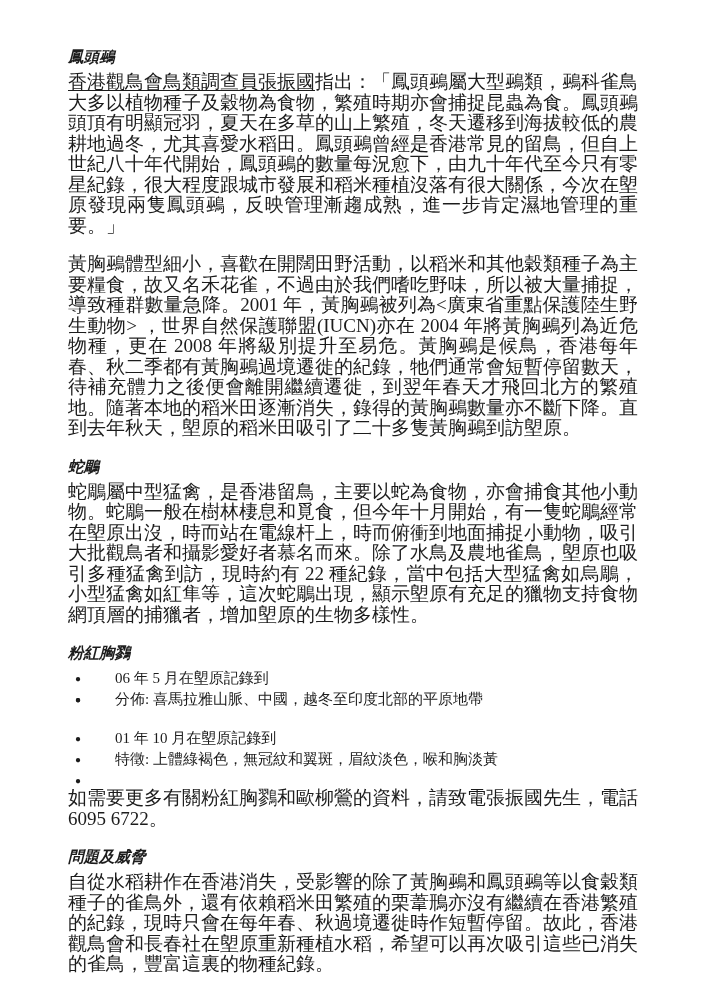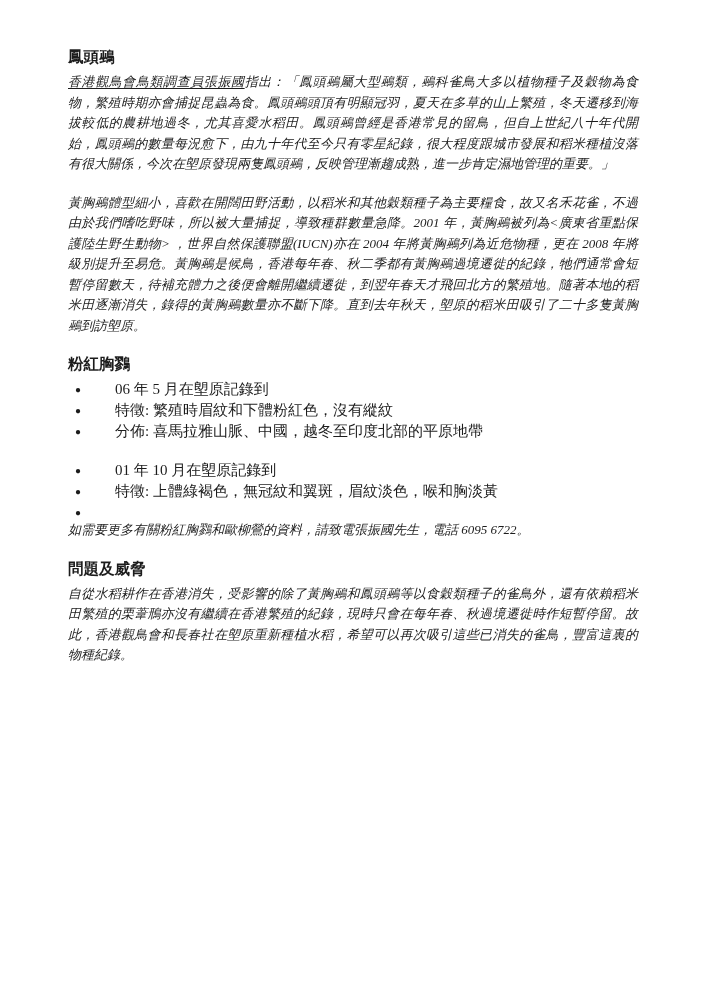--- a/index.html
+++ b/index.html
@@ -22,27 +22,27 @@
     background: #ffffff;
   }
   .section {
     margin: 0 0 18px 0;
   }
   .heading {
     font-size: 15.5px;
     font-weight: bold;
     line-height: 20px;
     margin: 0 0 5px 0;
+    font-style: italic;
   }
   .body-par {
-    font-size: 13px;
+    font-size: 19px;
     line-height: 20.5px;
     margin: 0;
     text-align: justify;
-    font-style: italic;
   }
   .underlined {
     text-decoration: underline;
     text-underline-offset: 2px;
   }
   ul.bullets {
     list-style: none;
     margin: 0;
     padding: 0;
   }
@@ -68,31 +68,34 @@
 
   <div class="section">
     <h2 class="heading">鳳頭鵐</h2>
     <p class="body-par"><span class="underlined">香港觀鳥會鳥類調查員張振國</span><span>指出：「鳳頭鵐屬大型鵐類，鵐科雀鳥大多以植物種子及穀物為食物，繁殖時期亦會捕捉昆蟲為食。鳳頭鵐頭頂有明顯冠羽，夏天在多草的山上繁殖，冬天遷移到海拔較低的農耕地過冬，尤其喜愛水稻田。鳳頭鵐曾經是香港常見的留鳥，但自上世紀八十年代開始，鳳頭鵐的數量每況愈下，由九十年代至今只有零星紀錄，很大程度跟城市發展和稻米種植沒落有很大關係，今次在塱原發現兩隻鳳頭鵐，反映管理漸趨成熟，進一步肯定濕地管理的重要。」</span></p>
   </div>
 
   <div class="section">
     <p class="body-par">黃胸鵐體型細小，喜歡在開闊田野活動，以稻米和其他穀類種子為主要糧食，故又名禾花雀，不過由於我們嗜吃野味，所以被大量捕捉，導致種群數量急降。2001 年，黃胸鵐被列為&lt;廣東省重點保護陸生野生動物&gt; ，世界自然保護聯盟(IUCN)亦在 2004 年將黃胸鵐列為近危物種，更在 2008 年將級別提升至易危。黃胸鵐是候鳥，香港每年春、秋二季都有黃胸鵐過境遷徙的紀錄，牠們通常會短暫停留數天，待補充體力之後便會離開繼續遷徙，到翌年春天才飛回北方的繁殖地。隨著本地的稻米田逐漸消失，錄得的黃胸鵐數量亦不斷下降。直到去年秋天，塱原的稻米田吸引了二十多隻黃胸鵐到訪塱原。</p>
   </div>
 
+  <div class="section">
+    <h2 class="heading">蛇鵰</h2>
+    <p class="body-par">蛇鵰屬中型猛禽，是香港留鳥，主要以蛇為食物，亦會捕食其他小動物。蛇鵰一般在樹林棲息和覓食，但今年十月開始，有一隻蛇鵰經常在塱原出沒，時而站在電線杆上，時而俯衝到地面捕捉小動物，吸引大批觀鳥者和攝影愛好者慕名而來。除了水鳥及農地雀鳥，塱原也吸引多種猛禽到訪，現時約有 22 種紀錄，當中包括大型猛禽如烏鵰，小型猛禽如紅隼等，這次蛇鵰出現，顯示塱原有充足的獵物支持食物網頂層的捕獵者，增加塱原的生物多樣性。</p>
+  </div>
 
   <div class="section">
     <h2 class="heading">粉紅胸鷚</h2>
     <ul class="bullets">
       <li>
         <span class="bullet-marker">●</span>
         <span>06 年 5 月在塱原記錄到</span>
       </li>
       <li>
         <span class="bullet-marker">●</span>
-        <span>特徵: 繁殖時眉紋和下體粉紅色，沒有縱紋</span>
       </li>
       <li>
         <span class="bullet-marker">●</span>
         <span>分佈: 喜馬拉雅山脈、中國，越冬至印度北部的平原地帶</span>
       </li>
     </ul>
   </div>
 
   <div class="section">
     <ul class="bullets">

